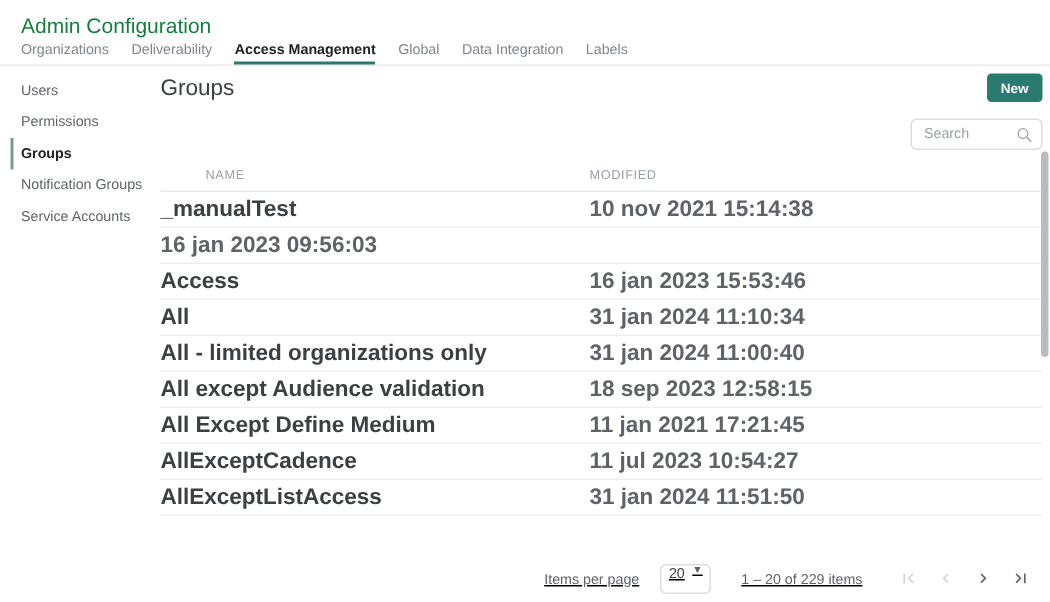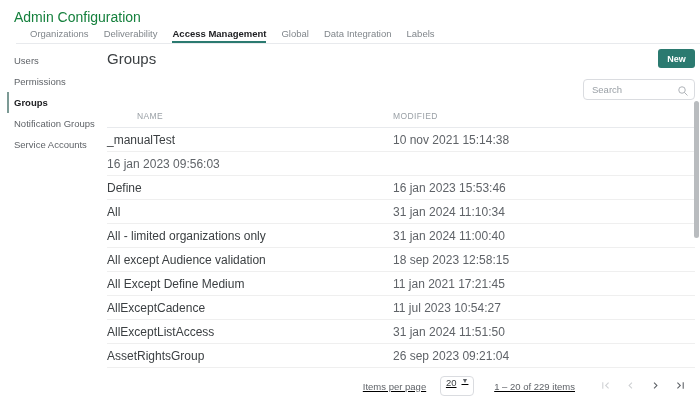--- a/index.html
+++ b/index.html
@@ -2,52 +2,52 @@
 <html style="--accent: #2b7a70;"><head>
 <meta charset="utf-8">
 <style>
   * { margin:0; padding:0; box-sizing:border-box; }
   html,body { width:700px; height:401px; overflow:hidden; background:#fff;
     font-family:"Liberation Sans", sans-serif; }
   .app { position:relative; width:700px; height:401px; background:#fff; }
 
   .page-title { position:absolute; left:14px; top:9px; font-size:14px; color:#15803d; }
 
-  .tabbar { position:absolute; left:16px; right:0; top:27px; height:17px;
+  .tabbar { position:absolute; left:0; right:0; top:27px; height:17px;
     display:flex; align-items:flex-end; padding-left:14px; gap:15px;
     border-bottom:1px solid #e8eaed; }
   .tab { font-size:9.5px; color:#80868b; padding-bottom:4px; cursor:pointer; white-space:nowrap; }
   .tab.active { color:#202124; font-weight:bold; padding-bottom:2px;
     border-bottom:2px solid var(--accent); }
 
   .sidebar { position:absolute; left:0; top:50px; width:96px; }
   .side-item { font-size:9.5px; color:#5f6368; padding:5px 6px 5px 14px; cursor:pointer; white-space:nowrap; }
   .side-item.active { color:#202124; font-weight:bold; margin-left:7px;
     padding-left:5px; border-left:2px solid #7c9a95; }
 
   .section-title { position:absolute; left:107px; top:50px; font-size:15px;
     font-weight:normal; color:#3c4043; }
 
   .new-btn { position:absolute; right:5px; top:49px; width:37px; height:19px;
     background:var(--accent); color:#fff; border:none; border-radius:3px;
     font-size:9px; font-weight:bold; font-family:inherit; cursor:pointer; }
 
-  .search-wrap { position:absolute; right:5px; top:79px; width:112px; height:21px; }
+  .search-wrap { position:absolute; right:5px; top:79px; width:88px; height:21px; }
   .search-input { width:100%; height:100%; border:1px solid #dadce0; border-radius:4px;
     font-size:9.5px; font-family:inherit; color:#3c4043; padding:0 20px 0 8px; outline:none; }
   .search-input::placeholder { color:#9aa0a6; }
   .search-icon { position:absolute; right:6px; top:4px; width:12px; height:12px; }
   .search-icon svg { width:12px; height:12px; stroke:#9aa0a6; fill:none; stroke-width:1.6; }
 
   .table { position:absolute; left:107px; right:5px; top:104px; }
   .thead { display:flex; height:24px; align-items:center; border-bottom:1px solid #e8eaed; }
   .th { font-size:8.5px; color:#9aa0a6; letter-spacing:.4px; }
   .th-name { width:286px;padding-left:30px; }
   .row { display:flex; height:24px; align-items:center; border-bottom:1px solid #efefef; cursor:pointer; }
-  .cell { font-size:12px; color:#3c4043; white-space:nowrap; }
+  .cell { font-size:15px; color:#3c4043; white-space:nowrap;font-weight:bold; }
   .cell-name { width:286px; }
   .cell-mod { color:#5f6368; }
 
   .footer { position:absolute; right:12px; top:374px; height:24px;
     display:flex; align-items:center; gap:14px;text-decoration:underline; }
   .fp-label { font-size:9.5px; color:#5f6368; }
   .pp-select { display:flex; align-items:flex-start; justify-content:center; gap:5px;
     width:34px; height:20px; border:1px solid #dadce0; border-radius:4px; cursor:pointer; }
   .pp-value { font-size:9.5px; color:#3c4043; }
   .caret { font-size:7px; color:#5f6368; line-height:1; }
@@ -106,21 +106,21 @@
     </div>
     <div id="tbody">
         <div class="row">
           <span class="cell cell-name">_manualTest</span>
           <span class="cell cell-mod">10 nov 2021 15:14:38</span>
         </div>
         <div class="row">
           <span class="cell cell-mod">16 jan 2023 09:56:03</span>
         </div>
         <div class="row">
-          <span class="cell cell-name">Define</span>
+          <span class="cell cell-name">Access</span>
           <span class="cell cell-mod">16 jan 2023 15:53:46</span>
         </div>
         <div class="row">
           <span class="cell cell-name">All</span>
           <span class="cell cell-mod">31 jan 2024 11:10:34</span>
         </div>
         <div class="row">
           <span class="cell cell-name">All - limited organizations only</span>
           <span class="cell cell-mod">31 jan 2024 11:00:40</span>
         </div>
@@ -132,24 +132,20 @@
           <span class="cell cell-name">All Except Define Medium</span>
           <span class="cell cell-mod">11 jan 2021 17:21:45</span>
         </div>
         <div class="row">
           <span class="cell cell-name">AllExceptCadence</span>
           <span class="cell cell-mod">11 jul 2023 10:54:27</span>
         </div>
         <div class="row">
           <span class="cell cell-name">AllExceptListAccess</span>
           <span class="cell cell-mod">31 jan 2024 11:51:50</span>
-        </div>
-        <div class="row">
-          <span class="cell cell-name">AssetRightsGroup</span>
-          <span class="cell cell-mod">26 sep 2023 09:21:04</span>
         </div>
       </div>
   </div>
 
   <div class="footer">
     <span class="fp-label">Items per page</span>
     <div class="pp-select">
       <span class="pp-value">20</span>
       <span class="caret">▼</span>
     </div>

